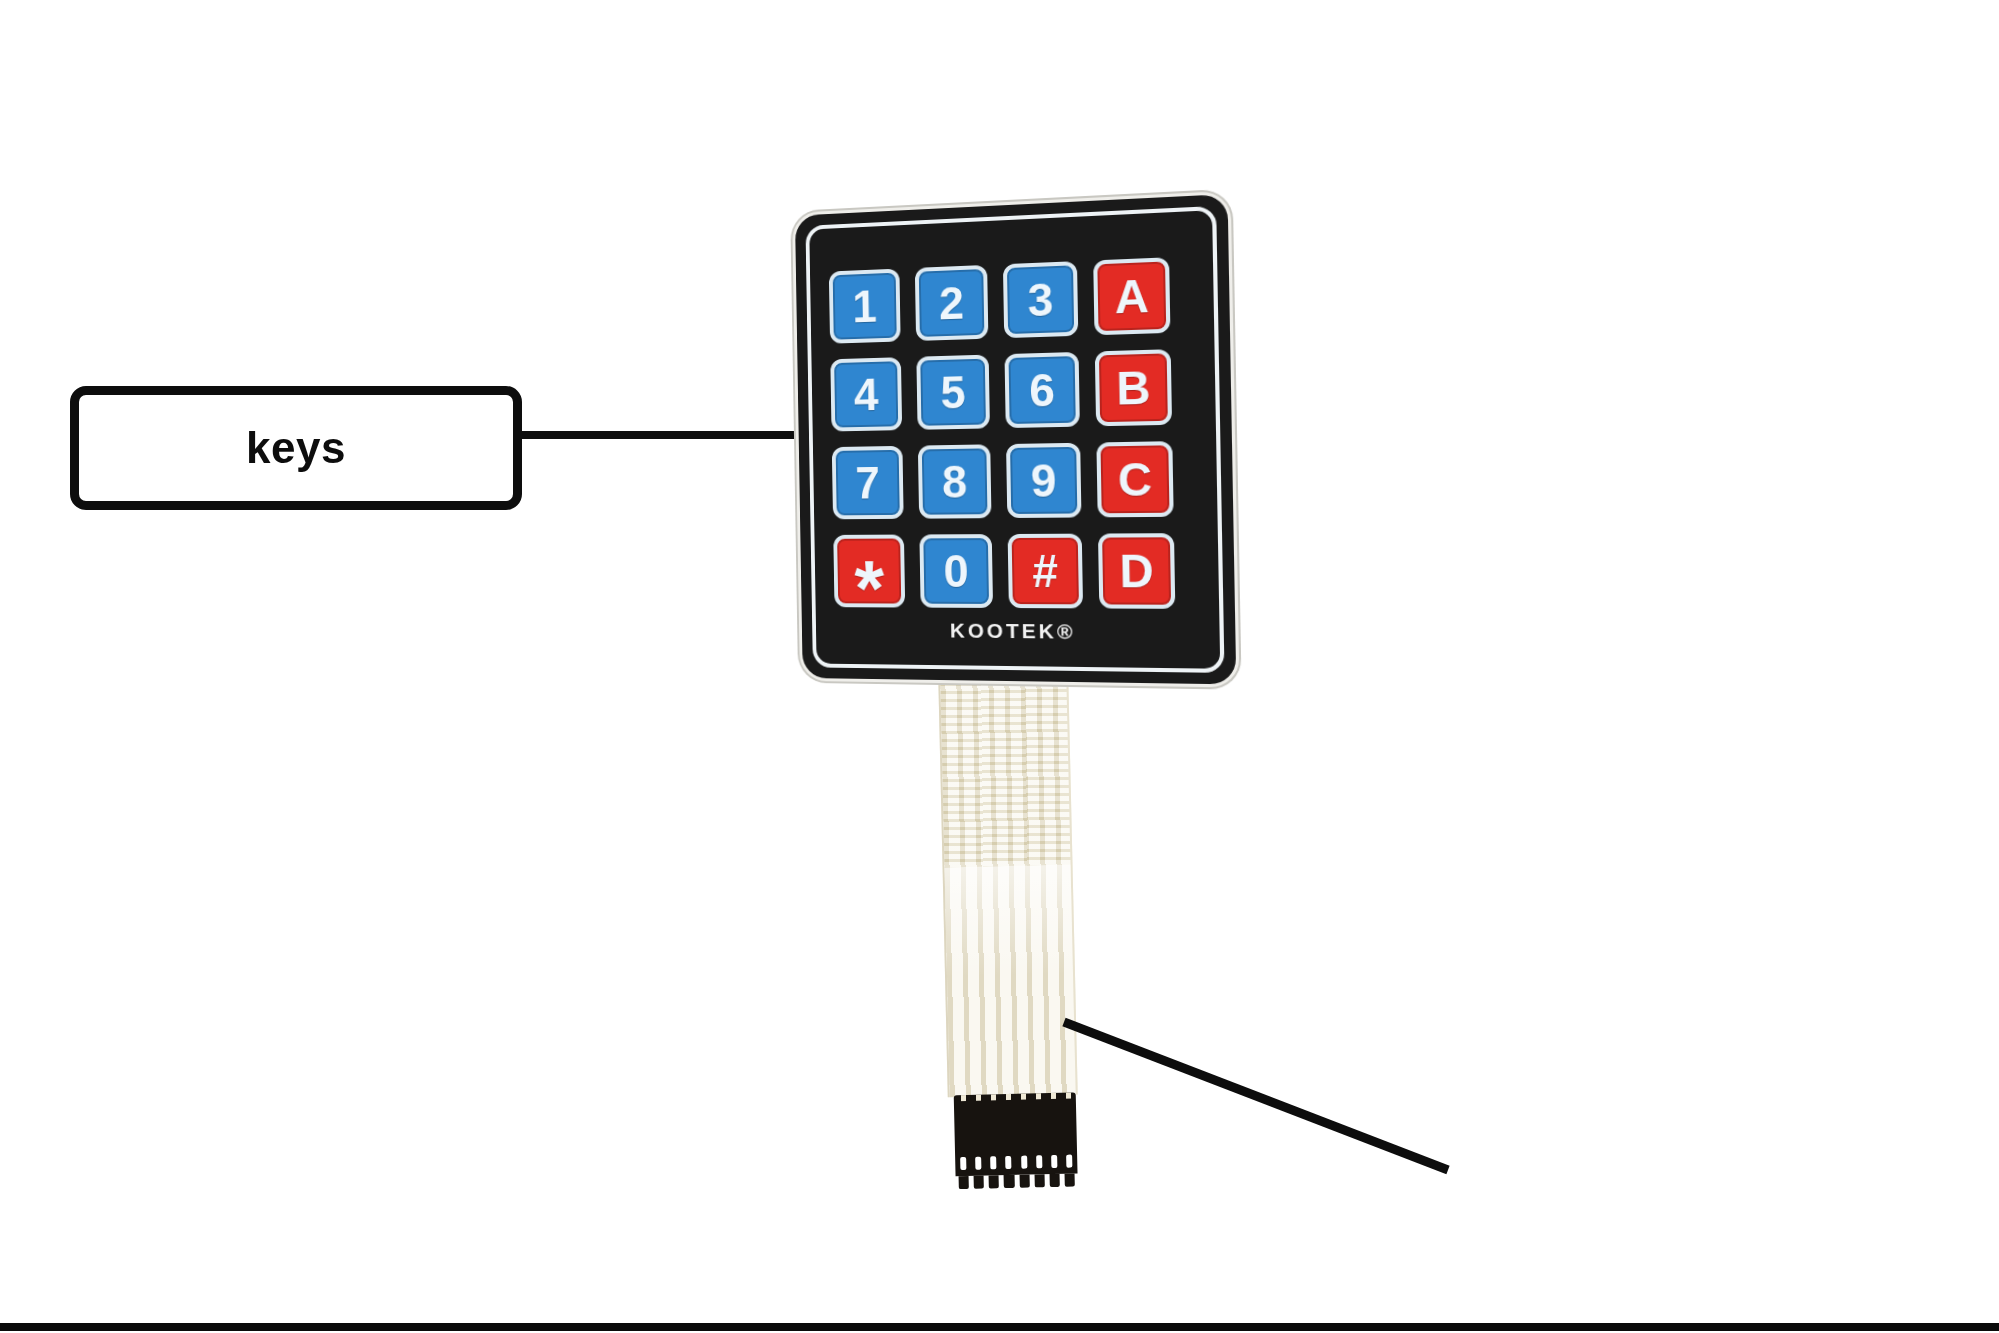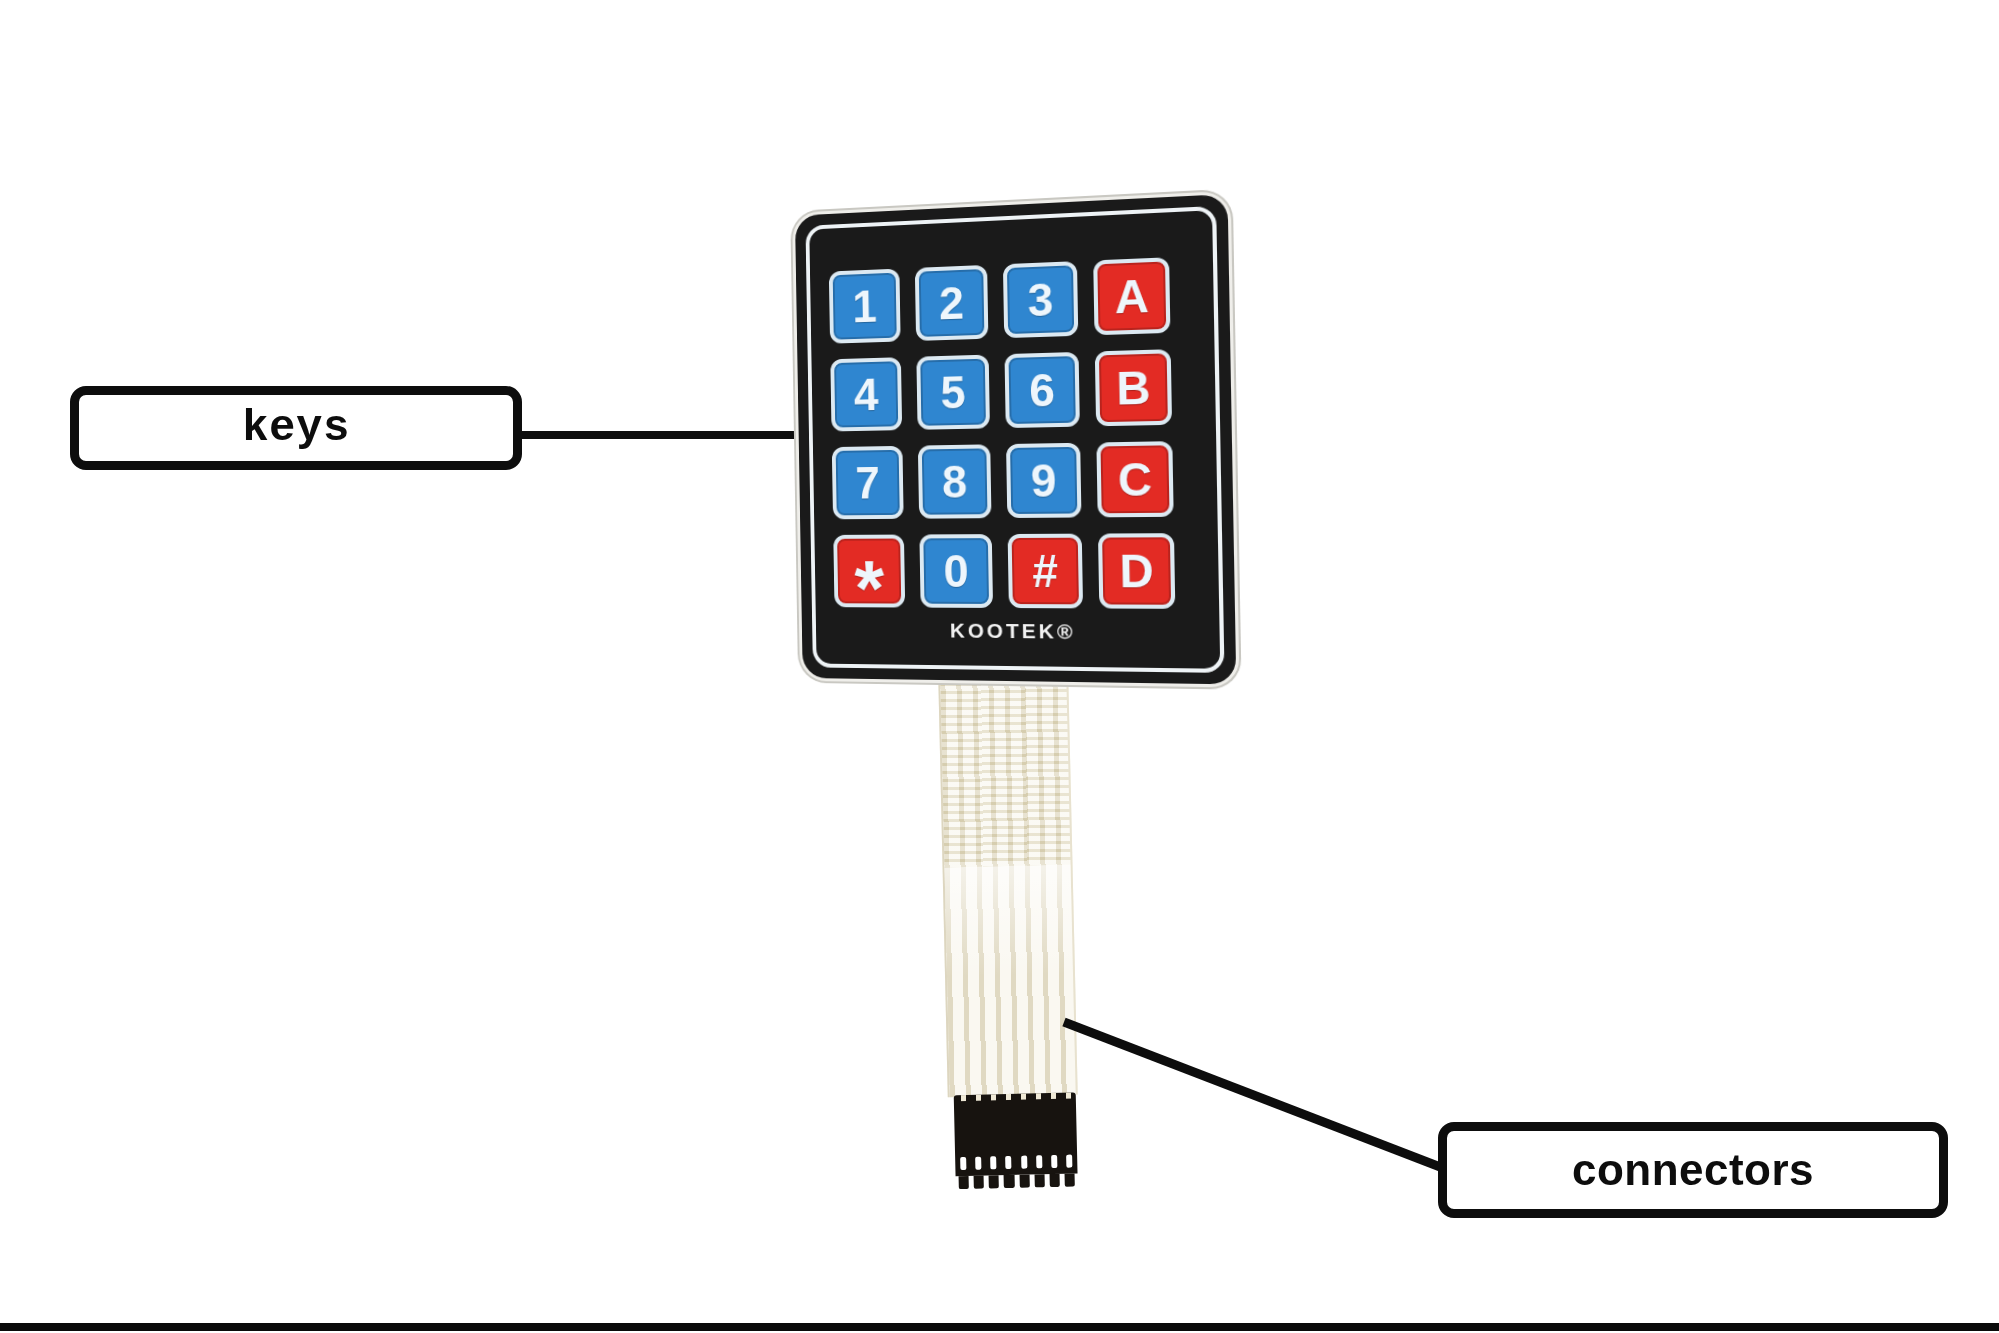--- a/index.html
+++ b/index.html
@@ -12,21 +12,21 @@
   
   .lines { position:absolute; left:0; top:0; z-index:2; }
 
   
   .callout {
     position:absolute; z-index:4; background:#ffffff;
     border:9px solid #0d0d0d; border-radius:16px;
     display:flex; align-items:center; justify-content:center;
   }
   .callout-label { font-size:44px; font-weight:bold; color:#0d0d0d; letter-spacing:0.5px; }
-  .callout.keys { left:70px; top:386px; width:452px; height:84px;font-family:Liberation Mono, monospace; }
+  .callout.keys { left:70px; top:386px; width:452px; height:124px; }
   .callout.connectors { left:1438px; top:1122px; width:510px; height:96px; }
 
   
   .keypad {
     position:absolute; left:788px; top:202px; width:442px; height:482px; z-index:3;
     background:var(--body,#1a1a1a);
     border:3px solid #efeeea; box-shadow:0 0 0 2px #c9c8c2;
     border-radius:28px;
     transform:perspective(900px) rotateY(-7deg) rotate(-1deg);
   }
@@ -204,19 +204,16 @@
         <div class="key red">
           <span>D</span>
         </div>
       </div>
     <div class="keypad-brand">KOOTEK®</div>
   </div>
 
   <div class="callout keys">
     <span class="callout-label">keys</span>
   </div>
-  <div class="callout connectors">
-    <span class="callout-label">connectors</span>
-  </div>
 
   <div class="bottom-rule"></div>
 
 </div>
 
 </body></html>

